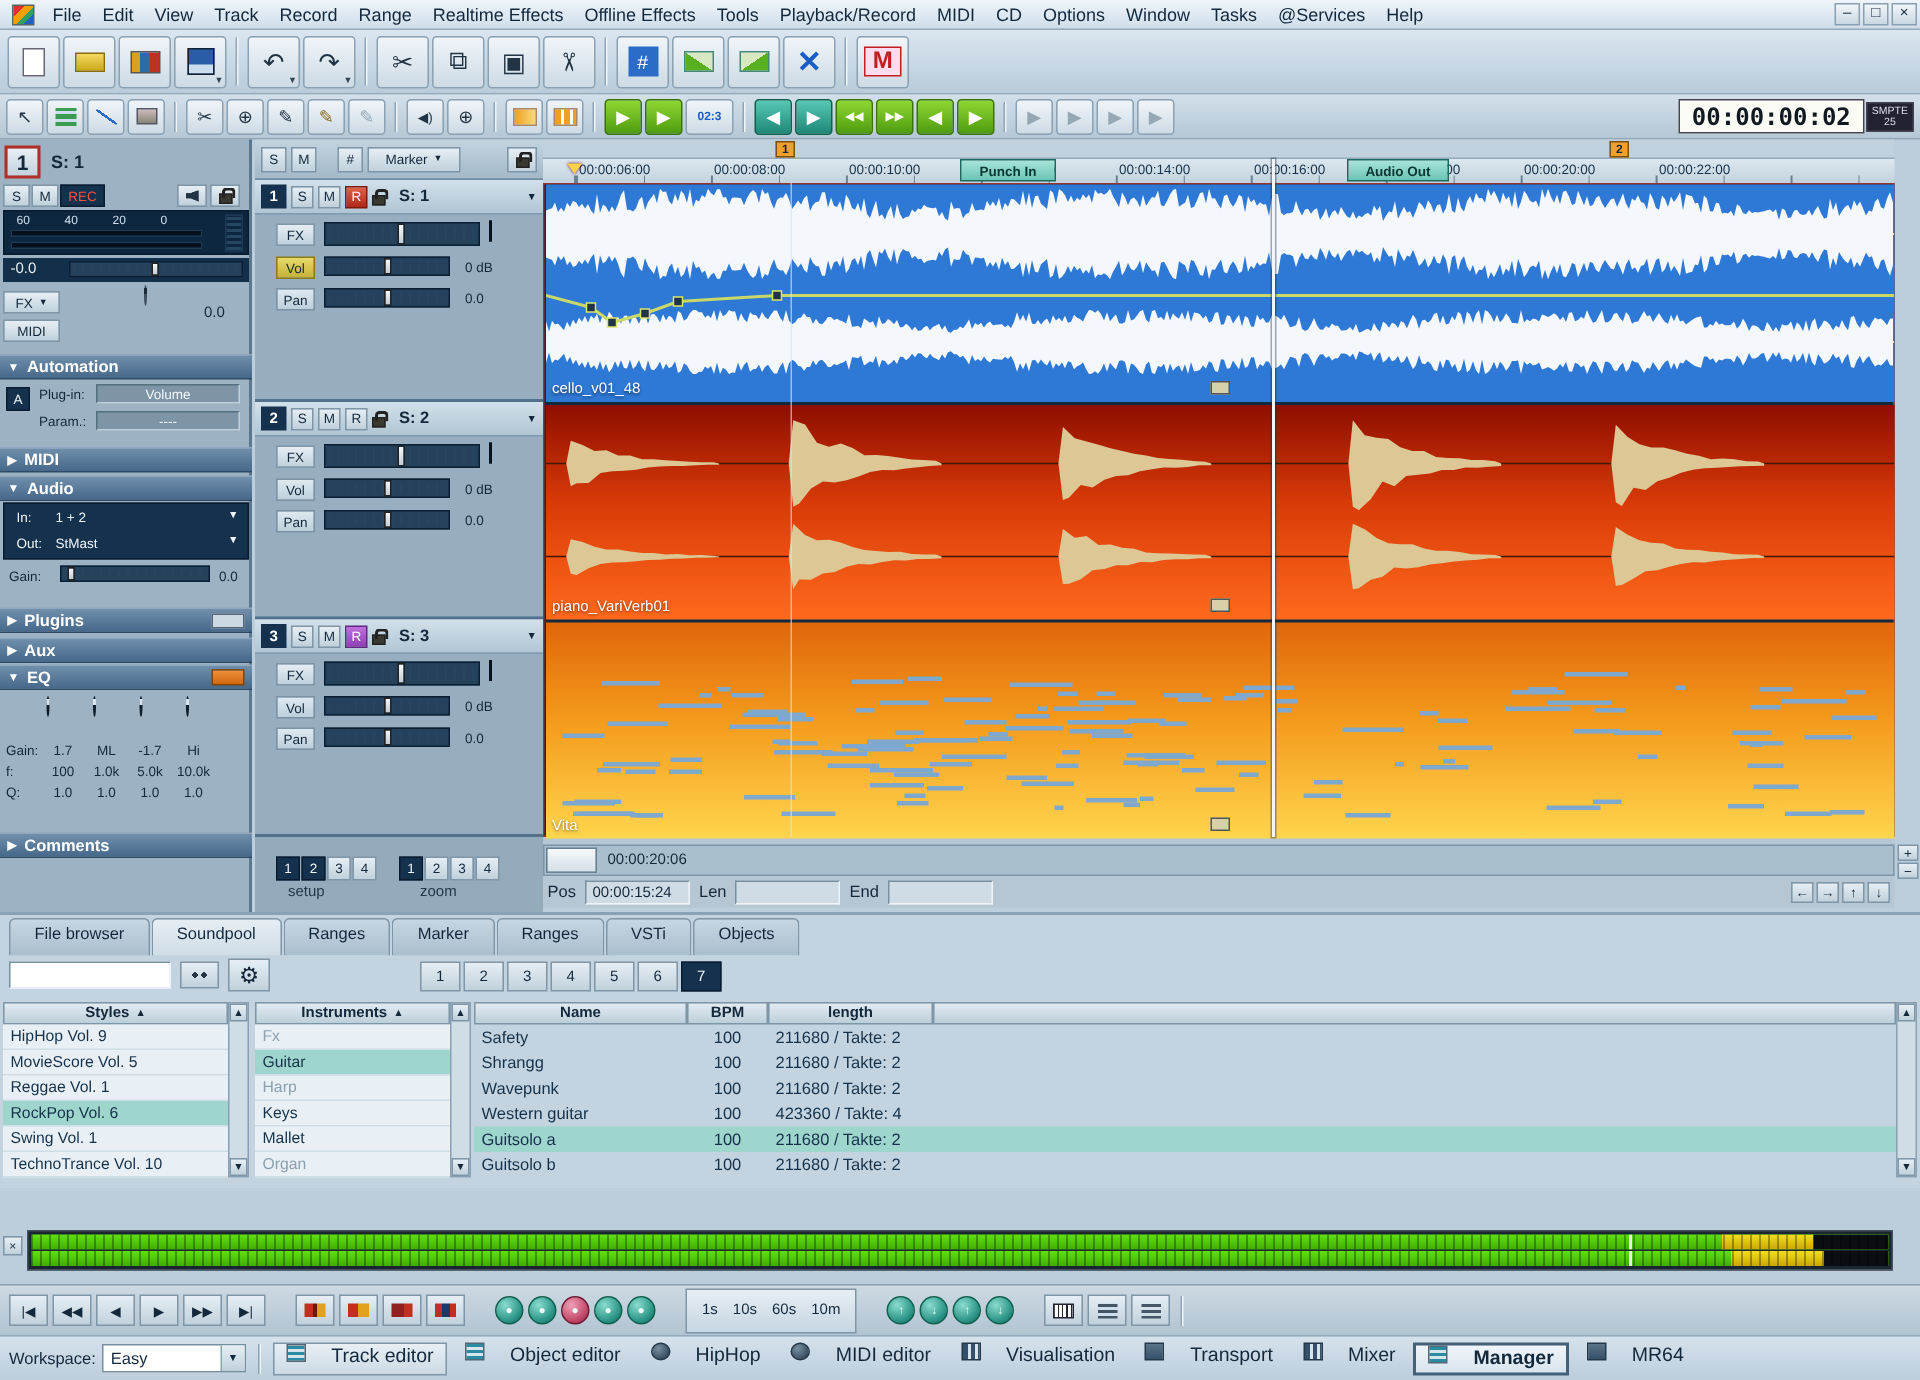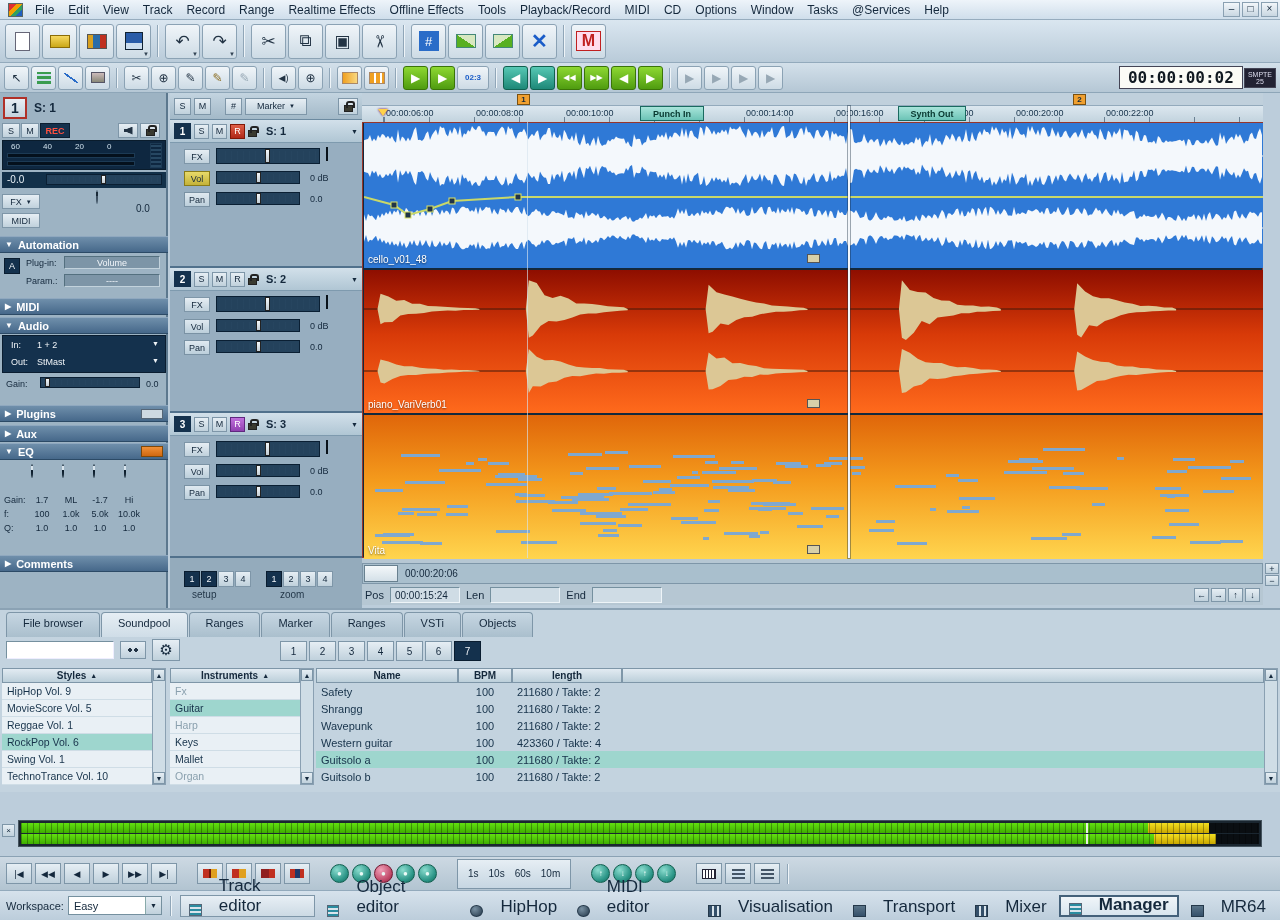--- a/index.html
+++ b/index.html
@@ -24,21 +24,21 @@
 .gray-b{color:#97a8b5}
 .timecode{margin-left:auto;display:flex;align-items:center}
 .tcbox{background:#fbfbf6;border:1px solid #445;padding:1px 8px;font-family:"DejaVu Sans Mono",monospace;font-size:16px;font-weight:bold;color:#101820}
 .smpte{font-size:7px;line-height:7px;background:#223;color:#dde;padding:2px 3px;border:1px solid #445;margin-left:1px;text-align:center}
 
 .insp{position:absolute;left:0;top:93px;width:168px;height:515px;background:#9db3c3;border-right:2px solid #5c788e}
 .tno{position:absolute;left:3px;top:4px;width:24px;height:22px;border:2px solid #b03028;background:linear-gradient(#e8eef4,#c2d2de);font-size:14px;font-weight:bold;display:flex;align-items:center;justify-content:center}
 .tnm{position:absolute;left:34px;top:8px;font-weight:bold;font-size:12px}
 .sb{background:linear-gradient(#e6eef4,#c0d1dc);border:1px solid #7e96a8;font-size:9px;display:flex;align-items:center;justify-content:center}
 .navy{background:#14314d;color:#f0f4f8;border:1px solid #0a1d30}
-.rec{color:#ff5040;font-weight:bold}
+.rec{color:#ff5040;font-weight:normal}
 .mnum{position:absolute;top:1px;color:#cfe0ec;font-size:8px}
 .mbar{position:absolute;left:4px;height:5px;width:128px;background:#04101c;border:1px solid #1c3a54}
 .vstrip{position:absolute;right:3px;top:2px;width:12px;height:25px;background:repeating-linear-gradient(0deg,#264762 0 2px,#0e2740 2px 4px);border:1px solid #1c3a54}
 .fadrow{position:absolute;left:2px;top:79px;width:164px;height:16px;background:#123049;color:#e8f0f6;font-size:10px}
 .hsl{position:absolute;background:#24425c;border:1px solid #0a1f33}
 .hsl::before{content:"";position:absolute;inset:2px;background:repeating-linear-gradient(90deg,#36587422 0 1px,transparent 1px 6px)}
 .hsl .h{position:absolute;top:0;bottom:0;width:5px;background:linear-gradient(#f4f8fa,#c2ccd4);border:1px solid #222}
 .sech{position:absolute;left:0;width:168px;height:17px;background:linear-gradient(#6f8fab,#46688a);color:#fff;border-top:1px solid #8fa8bf;border-bottom:1px solid #2c4a66;display:flex;align-items:center;gap:5px;padding:0 5px;font-weight:bold}
 .sech .tri9{font-size:8px}
 .knob{border-radius:50%;background:radial-gradient(circle at 35% 30%,#eef2f6,#9fb0bd 55%,#5a6e7c);border:1px solid #3c4f60;position:relative}
@@ -107,21 +107,21 @@
 .mblack{position:absolute;top:0;bottom:0;right:0;background:#0a0e12}
 .mgap{position:absolute;top:0;bottom:0;width:2px;background:#e8f0e0}
 
 .trans{position:absolute;left:0;top:856px;width:1280px;height:34px;background:linear-gradient(#cdd9e3,#b2c4d1);border-top:1px solid #8ba2b4;display:flex;align-items:center;padding:0 6px;gap:3px}
 .trb{width:26px;height:21px;font-size:9px}
 .rico{width:14px;height:9px;background:linear-gradient(90deg,#c03020 0 40%,#701808 40% 60%,#e0a020 60%)}
 .rnd{width:19px;height:19px;border-radius:50%;border:1px solid #10604f;background:radial-gradient(circle at 35% 30%,#8adcce,#2a9486 65%,#176458);display:flex;align-items:center;justify-content:center;color:#eafaf6;font-size:8px}
 .rnd.pink{background:radial-gradient(circle at 35% 30%,#f0a0b8,#c04868 65%,#902040);border-color:#701830}
 .rangebox{height:16px;background:linear-gradient(#e6eef4,#c6d6e2);border:1px solid #7e96a8;display:flex;align-items:center;gap:10px;padding:14px 10px;font-size:10px}
 .status{position:absolute;left:0;top:890px;width:1280px;height:30px;background:linear-gradient(#d6e2ec,#bccddb);border-top:1px solid #93aabc;display:flex;align-items:center;padding:0 6px;gap:4px}
-.stitem{height:22px;display:flex;align-items:flex-end;gap:17px;padding:0 8px;font-size:17px}
+.stitem{height:22px;display:flex;align-items:flex-start;gap:17px;padding:0 8px;font-size:13px}
 .stitem.box{background:linear-gradient(#e8eff5,#ccdae4);border:1px solid #7e96a8}
 .stitem.act{background:linear-gradient(#f0f5f9,#d8e5ee);border:2px solid #44617a;font-weight:bold}
 .sticon{width:13px;height:12px;background:linear-gradient(#5a7488,#35506a);border:1px solid #24384a}
 .sticon.lines{background:repeating-linear-gradient(0deg,#2a8ca0 0 2px,#d8e4ec 2px 4px);border:1px solid #567}
 .sticon.round{border-radius:50%;background:radial-gradient(circle at 35% 30%,#7890a2,#24384a)}
 .sticon.bars{background:linear-gradient(90deg,#35506a 0 3px,#d8e4ec 3px 5px,#35506a 5px 8px,#d8e4ec 8px 10px,#35506a 10px)}
 .selbox{width:96px;height:19px;background:#fff;border:1px solid #75909f;display:flex;align-items:center;justify-content:space-between;padding-left:5px;font-size:11px}
 .selarr{width:16px;height:17px;background:linear-gradient(#e6eef4,#c0d1dc);border-left:1px solid #8aa;font-size:7px;display:flex;align-items:center;justify-content:center}
 .tri{width:0;height:0;border-left:5px solid transparent;border-right:5px solid transparent;border-top:7px solid #ffd24a;filter:drop-shadow(0 0 1px #604)}
 </style>
@@ -542,21 +542,21 @@
       <span class="rlab" style="left:204px">00:00:10:00</span>
       <span class="rlab" style="left:294px">00:00:12:00</span>
       <span class="rlab" style="left:384px">00:00:14:00</span>
       <span class="rlab" style="left:474px">00:00:16:00</span>
       <span class="rlab" style="left:564px">00:00:18:00</span>
       <span class="rlab" style="left:654px">00:00:20:00</span>
       <span class="rlab" style="left:744px">00:00:22:00</span>
       <span class="tri abs" style="left:16px;top:3px"></span>
     </div>
     <span class="punch" style="left:278px;width:64px">Punch In</span>
-    <span class="punch" style="left:536px;width:68px">Synth Out</span>
+    <span class="punch" style="left:536px;width:68px">Audio Out</span>
 
     <div class="lanesbg">
 
       <div class="lane" style="top:0;height:145px;background:#2f79d6">
         <svg class="abs" style="left:0;top:2px" width="899" height="62">
             <path d="M0,31L0,15.3L2,14.5L4,13.9L6,10.0L8,16.4L10,13.5L12,16.1L14,10.1L16,12.9L18,9.0L20,9.8L22,13.0L24,10.8L26,14.0L28,11.0L30,15.4L32,17.7L34,4.3L36,16.8L38,11.4L40,12.9L42,16.5L44,12.5L46,15.9L48,11.2L50,4.8L52,1.9L54,14.9L56,14.8L58,16.0L60,13.8L62,8.4L64,6.2L66,15.0L68,9.9L70,7.0L72,4.4L74,10.5L76,0.9L78,3.0L80,2.6L82,9.0L84,11.4L86,4.3L88,9.1L90,2.2L92,4.4L94,10.2L96,0.9L98,13.1L100,8.2L102,9.4L104,5.0L106,6.7L108,0.9L110,3.8L112,5.2L114,1.2L116,1.2L118,6.6L120,6.4L122,11.4L124,6.9L126,6.7L128,6.9L130,7.1L132,11.8L134,7.0L136,3.7L138,1.6L140,3.5L142,10.4L144,1.0L146,4.3L148,3.1L150,9.7L152,14.1L154,8.4L156,6.7L158,6.9L160,3.5L162,8.0L164,14.4L166,11.6L168,8.7L170,11.3L172,7.1L174,5.2L176,15.6L178,11.7L180,9.6L182,9.3L184,3.1L186,3.1L188,13.3L190,6.7L192,12.1L194,13.0L196,9.2L198,16.4L200,4.8L202,7.9L204,13.6L206,14.9L208,10.2L210,16.5L212,7.0L214,17.6L216,20.4L218,14.4L220,8.7L222,19.3L224,17.8L226,21.3L228,15.8L230,12.5L232,21.1L234,10.7L236,17.7L238,21.0L240,19.7L242,19.4L244,14.7L246,16.5L248,14.0L250,14.6L252,11.5L254,13.0L256,13.5L258,13.8L260,13.4L262,19.1L264,16.3L266,20.7L268,22.0L270,9.1L272,14.4L274,13.7L276,14.0L278,20.5L280,17.7L282,16.9L284,10.1L286,15.4L288,15.2L290,14.7L292,15.1L294,8.9L296,12.4L298,9.4L300,12.7L302,6.8L304,15.3L306,10.4L308,12.8L310,7.7L312,7.8L314,9.8L316,11.9L318,2.2L320,12.1L322,3.4L324,13.7L326,5.9L328,5.4L330,10.9L332,12.5L334,14.3L336,1.9L338,3.3L340,11.0L342,1.0L344,2.5L346,5.2L348,9.6L350,5.3L352,9.9L354,6.8L356,8.5L358,4.5L360,7.2L362,4.6L364,10.3L366,1.5L368,4.2L370,3.5L372,4.8L374,3.5L376,0.9L378,5.9L380,9.2L382,13.1L384,3.4L386,6.5L388,11.6L390,7.6L392,6.7L394,9.0L396,13.4L398,4.9L400,12.2L402,9.2L404,6.4L406,6.9L408,2.0L410,11.9L412,12.5L414,9.0L416,4.6L418,1.6L420,0.9L422,12.9L424,11.4L426,10.2L428,4.9L430,13.6L432,12.8L434,8.7L436,3.7L438,3.2L440,10.6L442,0.9L444,7.3L446,7.2L448,11.0L450,14.0L452,5.7L454,4.7L456,9.9L458,12.8L460,9.8L462,4.9L464,6.1L466,16.6L468,5.8L470,9.8L472,7.9L474,12.1L476,9.9L478,11.3L480,11.2L482,19.0L484,6.6L486,4.1L488,4.5L490,16.9L492,18.3L494,17.2L496,17.2L498,16.1L500,8.8L502,14.8L504,18.6L506,14.7L508,14.2L510,17.5L512,14.8L514,13.8L516,21.7L518,18.5L520,13.8L522,20.7L524,16.6L526,15.0L528,18.5L530,12.8L532,16.3L534,19.3L536,20.3L538,16.0L540,20.8L542,18.6L544,19.8L546,17.8L548,16.8L550,18.8L552,12.0L554,15.5L556,12.4L558,22.4L560,18.8L562,15.9L564,16.7L566,9.0L568,20.9L570,16.6L572,12.8L574,16.6L576,15.9L578,20.4L580,15.5L582,9.7L584,11.7L586,14.9L588,8.5L590,11.5L592,16.7L594,11.8L596,11.2L598,17.5L600,13.6L602,4.0L604,15.5L606,16.8L608,6.7L610,13.5L612,16.2L614,9.1L616,5.9L618,10.5L620,3.7L622,7.1L624,7.0L626,10.1L628,0.9L630,5.7L632,2.1L634,6.1L636,11.0L638,3.3L640,8.0L642,5.8L644,13.4L646,2.3L648,14.4L650,9.5L652,2.2L654,4.8L656,8.9L658,10.0L660,8.7L662,13.4L664,0.9L666,7.1L668,0.9L670,6.2L672,10.1L674,4.6L676,11.1L678,2.9L680,2.1L682,6.0L684,11.7L686,10.9L688,2.2L690,6.9L692,11.8L694,5.9L696,12.5L698,11.5L700,7.0L702,5.5L704,10.4L706,13.6L708,10.6L710,7.8L712,7.3L714,12.8L716,8.7L718,3.9L720,10.6L722,14.1L724,7.4L726,8.8L728,5.1L730,9.6L732,10.4L734,14.7L736,3.6L738,7.7L740,13.7L742,14.9L744,5.4L746,7.6L748,13.0L750,6.0L752,9.6L754,6.9L756,3.0L758,15.2L760,4.5L762,5.3L764,5.6L766,10.6L768,10.1L770,16.8L772,5.4L774,7.5L776,15.8L778,16.0L780,10.1L782,10.6L784,17.4L786,16.9L788,17.4L790,15.5L792,19.3L794,11.1L796,12.7L798,17.0L800,17.8L802,15.2L804,17.0L806,16.3L808,16.7L810,16.2L812,15.9L814,15.2L816,14.7L818,16.3L820,14.5L822,21.6L824,14.0L826,15.0L828,20.3L830,19.9L832,15.5L834,14.9L836,17.6L838,18.4L840,17.9L842,14.9L844,18.8L846,15.2L848,12.4L850,17.1L852,20.7L854,20.2L856,7.3L858,15.1L860,9.8L862,19.0L864,15.6L866,13.0L868,11.5L870,15.3L872,8.5L874,12.5L876,9.3L878,13.8L880,18.7L882,15.4L884,16.2L886,9.5L888,7.4L890,13.2L892,14.1L894,7.3L896,3.2L898,10.1L898,51.9L896,58.8L894,54.7L892,47.9L890,48.8L888,54.6L886,52.5L884,45.8L882,46.6L880,43.3L878,48.2L876,52.7L874,49.5L872,53.5L870,46.7L868,50.5L866,49.0L864,46.4L862,43.0L860,52.2L858,46.9L856,54.7L854,41.8L852,41.3L850,44.9L848,49.6L846,46.8L844,43.2L842,47.1L840,44.1L838,43.6L836,44.4L834,47.1L832,46.5L830,42.1L828,41.7L826,47.0L824,48.0L822,40.4L820,47.5L818,45.7L816,47.3L814,46.8L812,46.1L810,45.8L808,45.3L806,45.7L804,45.0L802,46.8L800,44.2L798,45.0L796,49.3L794,50.9L792,42.7L790,46.5L788,44.6L786,45.1L784,44.6L782,51.4L780,51.9L778,46.0L776,46.2L774,54.5L772,56.6L770,45.2L768,51.9L766,51.4L764,56.4L762,56.7L760,57.5L758,46.8L756,59.0L754,55.1L752,52.4L750,56.0L748,49.0L746,54.4L744,56.6L742,47.1L740,48.3L738,54.3L736,58.4L734,47.3L732,51.6L730,52.4L728,56.9L726,53.2L724,54.6L722,47.9L720,51.4L718,58.1L716,53.3L714,49.2L712,54.7L710,54.2L708,51.4L706,48.4L704,51.6L702,56.5L700,55.0L698,50.5L696,49.5L694,56.1L692,50.2L690,55.1L688,59.8L686,51.1L684,50.3L682,56.0L680,59.9L678,59.1L676,50.9L674,57.4L672,51.9L670,55.8L668,61.1L666,54.9L664,61.1L662,48.6L660,53.3L658,52.0L656,53.1L654,57.2L652,59.8L650,52.5L648,47.6L646,59.7L644,48.6L642,56.2L640,54.0L638,58.7L636,51.0L634,55.9L632,59.9L630,56.3L628,61.1L626,51.9L624,55.0L622,54.9L620,58.3L618,51.5L616,56.1L614,52.9L612,45.8L610,48.5L608,55.3L606,45.2L604,46.5L602,58.0L600,48.4L598,44.5L596,50.8L594,50.2L592,45.3L590,50.5L588,53.5L586,47.1L584,50.3L582,52.3L580,46.5L578,41.6L576,46.1L574,45.4L572,49.2L570,45.4L568,41.1L566,53.0L564,45.3L562,46.1L560,43.2L558,39.6L556,49.6L554,46.5L552,50.0L550,43.2L548,45.2L546,44.2L544,42.2L542,43.4L540,41.2L538,46.0L536,41.7L534,42.7L532,45.7L530,49.2L528,43.5L526,47.0L524,45.4L522,41.3L520,48.2L518,43.5L516,40.3L514,48.2L512,47.2L510,44.5L508,47.8L506,47.3L504,43.4L502,47.2L500,53.2L498,45.9L496,44.8L494,44.8L492,43.7L490,45.1L488,57.5L486,57.9L484,55.4L482,43.0L480,50.8L478,50.7L476,52.1L474,49.9L472,54.1L470,52.2L468,56.2L466,45.4L464,55.9L462,57.1L460,52.2L458,49.2L456,52.1L454,57.3L452,56.3L450,48.0L448,51.0L446,54.8L444,54.7L442,61.1L440,51.4L438,58.8L436,58.3L434,53.3L432,49.2L430,48.4L428,57.1L426,51.8L424,50.6L422,49.1L420,61.1L418,60.4L416,57.4L414,53.0L412,49.5L410,50.1L408,60.0L406,55.1L404,55.6L402,52.8L400,49.8L398,57.1L396,48.6L394,53.0L392,55.3L390,54.4L388,50.4L386,55.5L384,58.6L382,48.9L380,52.8L378,56.1L376,61.1L374,58.5L372,57.2L370,58.5L368,57.8L366,60.5L364,51.7L362,57.4L360,54.8L358,57.5L356,53.5L354,55.2L352,52.1L350,56.7L348,52.4L346,56.8L344,59.5L342,61.0L340,51.0L338,58.7L336,60.1L334,47.7L332,49.5L330,51.1L328,56.6L326,56.1L324,48.3L322,58.6L320,49.9L318,59.8L316,50.1L314,52.2L312,54.2L310,54.3L308,49.2L306,51.6L304,46.7L302,55.2L300,49.3L298,52.6L296,49.6L294,53.1L292,46.9L290,47.3L288,46.8L286,46.6L284,51.9L282,45.1L280,44.3L278,41.5L276,48.0L274,48.3L272,47.6L270,52.9L268,40.0L266,41.3L264,45.7L262,42.9L260,48.6L258,48.2L256,48.5L254,49.0L252,50.5L250,47.4L248,48.0L246,45.5L244,47.3L242,42.6L240,42.3L238,41.0L236,44.3L234,51.3L232,40.9L230,49.5L228,46.2L226,40.7L224,44.2L222,42.7L220,53.3L218,47.6L216,41.6L214,44.4L212,55.0L210,45.5L208,51.8L206,47.1L204,48.4L202,54.1L200,57.2L198,45.6L196,52.8L194,49.0L192,49.9L190,55.3L188,48.7L186,58.9L184,58.9L182,52.7L180,52.4L178,50.3L176,46.4L174,56.8L172,54.9L170,50.7L168,53.3L166,50.4L164,47.6L162,54.0L160,58.5L158,55.1L156,55.3L154,53.6L152,47.9L150,52.3L148,58.9L146,57.7L144,61.0L142,51.6L140,58.5L138,60.4L136,58.3L134,55.0L132,50.2L130,54.9L128,55.1L126,55.3L124,55.1L122,50.6L120,55.6L118,55.4L116,60.8L114,60.8L112,56.8L110,58.2L108,61.1L106,55.3L104,57.0L102,52.6L100,53.8L98,48.9L96,61.1L94,51.8L92,57.6L90,59.8L88,52.9L86,57.7L84,50.6L82,53.0L80,59.4L78,59.0L76,61.1L74,51.5L72,57.6L70,55.0L68,52.1L66,47.0L64,55.8L62,53.6L60,48.2L58,46.0L56,47.2L54,47.1L52,60.1L50,57.2L48,50.8L46,46.1L44,49.5L42,45.5L40,49.1L38,50.6L36,45.2L34,57.7L32,44.3L30,46.6L28,51.0L26,48.0L24,51.2L22,49.0L20,52.2L18,53.0L16,49.1L14,51.9L12,45.9L10,48.5L8,45.6L6,52.0L4,48.1L2,47.5L0,46.7Z" fill="#f4f8fc"></path>
             <rect x="0" y="30.5" width="899" height="1" fill="#f4f8fc"></rect>
           </svg>
         <svg class="abs" style="left:0;top:83px" width="899" height="44">
             <path d="M0,22L0,8.2L2,15.0L4,7.8L6,10.3L8,9.6L10,11.9L12,14.2L14,8.5L16,12.1L18,7.2L20,10.1L22,5.9L24,8.5L26,4.6L28,9.1L30,4.5L32,6.5L34,3.3L36,9.4L38,3.3L40,7.5L42,1.8L44,4.3L46,9.2L48,4.8L50,9.9L52,4.7L54,4.3L56,10.2L58,4.0L60,6.0L62,9.9L64,4.9L66,2.5L68,9.9L70,3.9L72,3.1L74,5.4L76,9.0L78,3.5L80,7.5L82,4.5L84,5.6L86,9.1L88,1.4L90,2.6L92,7.9L94,6.3L96,2.7L98,0.7L100,0.7L102,2.2L104,2.1L106,5.7L108,4.1L110,6.0L112,0.7L114,8.4L116,0.7L118,4.9L120,3.5L122,0.7L124,1.7L126,1.5L128,8.3L130,2.8L132,6.6L134,8.8L136,2.2L138,3.8L140,4.0L142,6.9L144,2.0L146,5.4L148,6.9L150,3.6L152,1.0L154,1.0L156,5.7L158,8.3L160,0.7L162,7.8L164,10.2L166,9.0L168,6.1L170,5.6L172,2.8L174,5.3L176,5.4L178,9.8L180,6.5L182,9.5L184,10.1L186,8.2L188,5.3L190,5.3L192,7.3L194,6.5L196,7.6L198,8.3L200,9.6L202,3.4L204,11.8L206,11.6L208,11.1L210,12.9L212,6.3L214,7.6L216,9.1L218,8.1L220,12.8L222,4.9L224,10.0L226,9.3L228,6.7L230,8.0L232,10.1L234,7.3L236,12.2L238,12.0L240,9.8L242,11.4L244,14.1L246,11.9L248,14.5L250,14.3L252,12.2L254,11.2L256,14.2L258,11.9L260,11.0L262,9.9L264,13.8L266,11.0L268,15.2L270,15.8L272,13.9L274,13.8L276,11.6L278,12.8L280,10.3L282,7.0L284,13.3L286,9.3L288,10.6L290,9.2L292,12.3L294,9.6L296,8.3L298,10.9L300,10.5L302,10.4L304,10.1L306,12.2L308,10.6L310,12.7L312,8.6L314,2.2L316,7.9L318,3.9L320,8.3L322,2.3L324,9.7L326,10.1L328,7.3L330,10.3L332,7.8L334,6.4L336,10.2L338,4.2L340,7.6L342,5.8L344,8.3L346,4.5L348,9.1L350,8.5L352,3.9L354,5.9L356,6.6L358,8.3L360,4.0L362,0.7L364,1.0L366,2.5L368,0.8L370,3.4L372,7.7L374,2.1L376,8.1L378,5.7L380,3.7L382,9.3L384,9.9L386,8.7L388,0.7L390,7.6L392,6.9L394,4.3L396,1.5L398,0.7L400,7.0L402,9.0L404,1.3L406,0.7L408,6.1L410,5.1L412,7.5L414,1.0L416,7.7L418,2.9L420,5.2L422,6.3L424,2.2L426,7.1L428,0.7L430,8.7L432,2.3L434,2.7L436,3.5L438,6.3L440,4.4L442,9.1L444,8.0L446,2.7L448,2.0L450,10.5L452,10.2L454,4.1L456,4.7L458,9.6L460,6.6L462,3.9L464,11.7L466,4.7L468,5.8L470,11.7L472,11.9L474,3.6L476,7.3L478,5.8L480,9.1L482,8.9L484,4.0L486,4.5L488,5.3L490,7.1L492,3.9L494,7.8L496,12.1L498,11.6L500,10.8L502,5.3L504,13.2L506,14.7L508,13.6L510,10.4L512,6.0L514,10.8L516,13.6L518,13.9L520,11.3L522,12.6L524,9.7L526,11.2L528,11.2L530,14.4L532,14.4L534,13.9L536,12.0L538,14.4L540,9.8L542,15.6L544,15.1L546,13.9L548,13.2L550,14.9L552,9.3L554,13.2L556,15.2L558,8.4L560,9.8L562,12.5L564,9.2L566,10.0L568,12.6L570,8.0L572,9.2L574,12.9L576,8.0L578,3.8L580,6.6L582,13.2L584,7.6L586,7.2L588,9.2L590,7.3L592,3.3L594,2.5L596,9.9L598,4.3L600,10.4L602,9.7L604,4.9L606,7.5L608,1.9L610,3.5L612,10.8L614,1.7L616,3.6L618,9.2L620,3.2L622,0.7L624,10.4L626,0.7L628,1.8L630,4.3L632,8.9L634,3.8L636,8.8L638,6.6L640,2.8L642,5.3L644,9.4L646,9.4L648,9.7L650,0.7L652,9.0L654,6.9L656,8.2L658,6.3L660,6.9L662,8.3L664,3.7L666,4.4L668,5.4L670,4.4L672,2.9L674,4.3L676,7.3L678,5.0L680,8.6L682,2.5L684,2.1L686,8.1L688,7.4L690,5.1L692,6.5L694,0.7L696,5.5L698,9.1L700,8.3L702,4.4L704,0.7L706,8.9L708,8.8L710,7.2L712,3.1L714,2.6L716,6.1L718,8.2L720,2.0L722,4.3L724,9.8L726,8.5L728,8.4L730,4.9L732,1.4L734,4.8L736,4.1L738,8.6L740,5.6L742,2.6L744,6.0L746,8.7L748,9.9L750,3.8L752,8.1L754,3.5L756,8.4L758,7.6L760,10.4L762,8.9L764,7.4L766,6.0L768,5.4L770,4.9L772,12.4L774,12.4L776,10.0L778,11.1L780,7.9L782,10.4L784,9.7L786,10.8L788,10.9L790,10.5L792,8.3L794,13.0L796,10.8L798,6.4L800,9.7L802,14.7L804,11.0L806,11.0L808,12.0L810,14.1L812,14.7L814,8.7L816,11.3L818,14.9L820,12.0L822,15.3L824,10.2L826,11.0L828,10.6L830,8.1L832,14.1L834,8.8L836,10.8L838,14.8L840,7.5L842,15.0L844,8.5L846,6.1L848,13.8L850,11.4L852,7.7L854,8.5L856,10.5L858,14.1L860,11.0L862,12.5L864,7.4L866,11.5L868,14.1L870,5.4L872,4.6L874,9.9L876,12.7L878,7.6L880,10.8L882,12.7L884,8.6L886,5.6L888,7.0L890,6.4L892,8.2L894,10.8L896,6.5L898,6.3L898,37.7L896,37.5L894,33.2L892,35.8L890,37.6L888,37.0L886,38.4L884,35.4L882,31.3L880,33.2L878,36.4L876,31.3L874,34.1L872,39.4L870,38.6L868,29.9L866,32.5L864,36.6L862,31.5L860,33.0L858,29.9L856,33.5L854,35.5L852,36.3L850,32.6L848,30.2L846,37.9L844,35.5L842,29.0L840,36.5L838,29.2L836,33.2L834,35.2L832,29.9L830,35.9L828,33.4L826,33.0L824,33.8L822,28.7L820,32.0L818,29.1L816,32.7L814,35.3L812,29.3L810,29.9L808,32.0L806,33.0L804,33.0L802,29.3L800,34.3L798,37.6L796,33.2L794,31.0L792,35.7L790,33.5L788,33.1L786,33.2L784,34.3L782,33.6L780,36.1L778,32.9L776,34.0L774,31.6L772,31.6L770,39.1L768,38.6L766,38.0L764,36.6L762,35.1L760,33.6L758,36.4L756,35.6L754,40.5L752,35.9L750,40.2L748,34.1L746,35.3L744,38.0L742,41.4L740,38.4L738,35.4L736,39.9L734,39.2L732,42.6L730,39.1L728,35.6L726,35.5L724,34.2L722,39.7L720,42.0L718,35.8L716,37.9L714,41.4L712,40.9L710,36.8L708,35.2L706,35.1L704,43.3L702,39.6L700,35.7L698,34.9L696,38.5L694,43.3L692,37.5L690,38.9L688,36.6L686,35.9L684,41.9L682,41.5L680,35.4L678,39.0L676,36.7L674,39.7L672,41.1L670,39.6L668,38.6L666,39.6L664,40.3L662,35.7L660,37.1L658,37.7L656,35.8L654,37.1L652,35.0L650,43.3L648,34.3L646,34.6L644,34.6L642,38.7L640,41.2L638,37.4L636,35.2L634,40.2L632,35.1L630,39.7L628,42.2L626,43.3L624,33.6L622,43.3L620,40.8L618,34.8L616,40.4L614,42.3L612,33.2L610,40.5L608,42.1L606,36.5L604,39.1L602,34.3L600,33.6L598,39.7L596,34.1L594,41.5L592,40.7L590,36.7L588,34.8L586,36.8L584,36.4L582,30.8L580,37.4L578,40.2L576,36.0L574,31.1L572,34.8L570,36.0L568,31.4L566,34.0L564,34.8L562,31.5L560,34.2L558,35.6L556,28.8L554,30.8L552,34.7L550,29.1L548,30.8L546,30.1L544,28.9L542,28.4L540,34.2L538,29.6L536,32.0L534,30.1L532,29.6L530,29.6L528,32.8L526,32.8L524,34.3L522,31.4L520,32.7L518,30.1L516,30.4L514,33.2L512,38.0L510,33.6L508,30.4L506,29.3L504,30.8L502,38.7L500,33.2L498,32.4L496,31.9L494,36.2L492,40.1L490,36.9L488,38.7L486,39.5L484,40.0L482,35.1L480,34.9L478,38.2L476,36.7L474,40.4L472,32.1L470,32.3L468,38.2L466,39.3L464,32.3L462,40.1L460,37.4L458,34.4L456,39.3L454,39.9L452,33.8L450,33.5L448,42.0L446,41.3L444,36.0L442,34.9L440,39.6L438,37.7L436,40.5L434,41.3L432,41.7L430,35.3L428,43.3L426,36.9L424,41.8L422,37.7L420,38.8L418,41.1L416,36.3L414,43.0L412,36.5L410,38.9L408,37.9L406,43.3L404,42.7L402,35.0L400,37.0L398,43.3L396,42.5L394,39.7L392,37.1L390,36.4L388,43.3L386,35.3L384,34.1L382,34.7L380,40.3L378,38.3L376,35.9L374,41.9L372,36.3L370,40.6L368,43.2L366,41.5L364,43.0L362,43.3L360,40.0L358,35.7L356,37.4L354,38.1L352,40.1L350,35.5L348,34.9L346,39.5L344,35.7L342,38.2L340,36.4L338,39.8L336,33.8L334,37.6L332,36.2L330,33.7L328,36.7L326,33.9L324,34.3L322,41.7L320,35.7L318,40.1L316,36.1L314,41.8L312,35.4L310,31.3L308,33.4L306,31.8L304,33.9L302,33.6L300,33.5L298,33.1L296,35.7L294,34.4L292,31.7L290,34.8L288,33.4L286,34.7L284,30.7L282,37.0L280,33.7L278,31.2L276,32.4L274,30.2L272,30.1L270,28.2L268,28.8L266,33.0L264,30.2L262,34.1L260,33.0L258,32.1L256,29.8L254,32.8L252,31.8L250,29.7L248,29.5L246,32.1L244,29.9L242,32.6L240,34.2L238,32.0L236,31.8L234,36.7L232,33.9L230,36.0L228,37.3L226,34.7L224,34.0L222,39.1L220,31.2L218,35.9L216,34.9L214,36.4L212,37.7L210,31.1L208,32.9L206,32.4L204,32.2L202,40.6L200,34.4L198,35.7L196,36.4L194,37.5L192,36.7L190,38.7L188,38.7L186,35.8L184,33.9L182,34.5L180,37.5L178,34.2L176,38.6L174,38.7L172,41.2L170,38.4L168,37.9L166,35.0L164,33.8L162,36.2L160,43.3L158,35.7L156,38.3L154,43.0L152,43.0L150,40.4L148,37.1L146,38.6L144,42.0L142,37.1L140,40.0L138,40.2L136,41.8L134,35.2L132,37.4L130,41.2L128,35.7L126,42.5L124,42.3L122,43.3L120,40.5L118,39.1L116,43.3L114,35.6L112,43.3L110,38.0L108,39.9L106,38.3L104,41.9L102,41.8L100,43.3L98,43.3L96,41.3L94,37.7L92,36.1L90,41.4L88,42.6L86,34.9L84,38.4L82,39.5L80,36.5L78,40.5L76,35.0L74,38.6L72,40.9L70,40.1L68,34.1L66,41.5L64,39.1L62,34.1L60,38.0L58,40.0L56,33.8L54,39.7L52,39.3L50,34.1L48,39.2L46,34.8L44,39.7L42,42.2L40,36.5L38,40.7L36,34.6L34,40.7L32,37.5L30,39.5L28,34.9L26,39.4L24,35.5L22,38.1L20,33.9L18,36.8L16,31.9L14,35.5L12,29.8L10,32.1L8,34.4L6,33.7L4,36.2L2,29.0L0,35.8Z" fill="#f4f8fc"></path>

